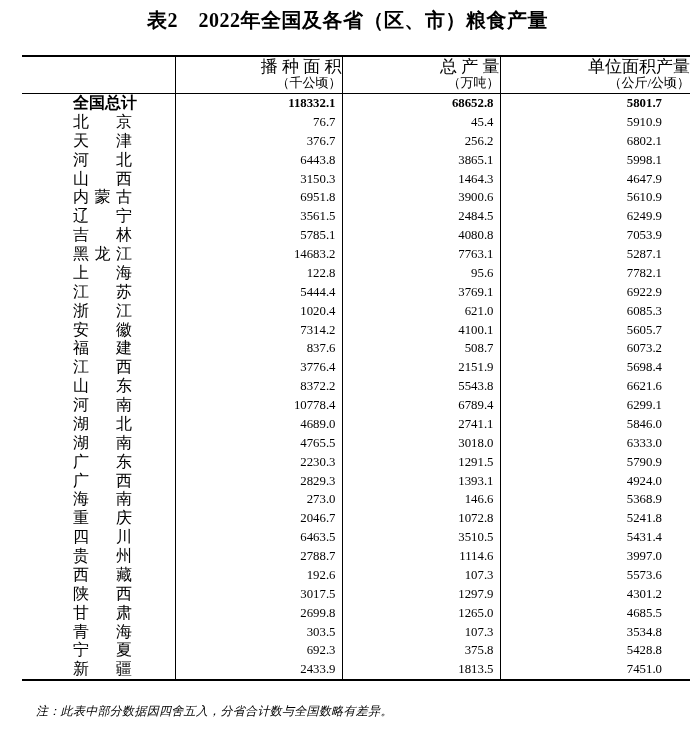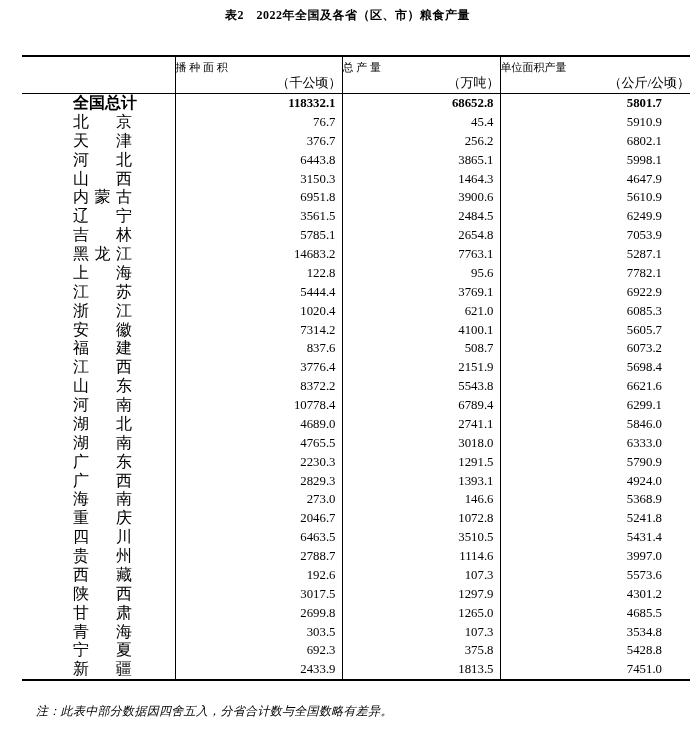--- a/index.html
+++ b/index.html
@@ -8,21 +8,21 @@
     background: #ffffff;
     font-family: "Liberation Serif", "DejaVu Serif", serif;
     color: #000;
     position: relative;
     overflow: hidden;
   }
   .page-title {
     position: absolute;
     top: 7px; left: 0; width: 695px;
     text-align: center;
-    font-size: 12px;
+    font-size: 20px;
     font-weight: bold;
     letter-spacing: 0.5px;
   }
   .table-wrap {
     position: absolute;
     top: 55px; left: 22px;
   }
   table.grain {
     border-collapse: collapse;
     table-layout: fixed;
@@ -35,21 +35,21 @@
   col.c3 { width: 158px; }
   col.c4 { width: 190px; }
   thead th {
     font-weight: normal;
     border-bottom: 1.6px solid #000;
     padding: 1px 0 2px 0;
     vertical-align: middle;
     height: 33px;
   }
   th.c2, th.c3, th.c4, td.c2, td.c3, td.c4 { border-left: 1.3px solid #000; }
-  .hdr-line1 { font-size: 11px; text-align: left; line-height: 16px; }
+  .hdr-line1 { font-size: 17px; text-align: right; line-height: 16px; }
   .hdr-line2 { font-size: 13px;   text-align: right; line-height: 15px; }
   tbody td {
     padding: 0;
     height: 18.87px;
     line-height: 18.87px;
     font-size: 12.8px;
     white-space: nowrap;
   }
   td.num { text-align: right; }
   td.c2.num, td.c3.num { padding-right: 6px; }
@@ -157,21 +157,21 @@
     </td>
     <td class="c2 num">3561.5</td>
     <td class="c3 num">2484.5</td>
     <td class="c4 num">6249.9</td>
   </tr>
         <tr>
     <td class="c1">
       <span class="prov-name">吉林</span>
     </td>
     <td class="c2 num">5785.1</td>
-    <td class="c3 num">2654.8</td>
+    <td class="c3 num">4080.8</td>
     <td class="c4 num">7053.9</td>
   </tr>
         <tr>
     <td class="c1">
       <span class="prov-name">黑龙江</span>
     </td>
     <td class="c2 num">14683.2</td>
     <td class="c3 num">7763.1</td>
     <td class="c4 num">5287.1</td>
   </tr>

